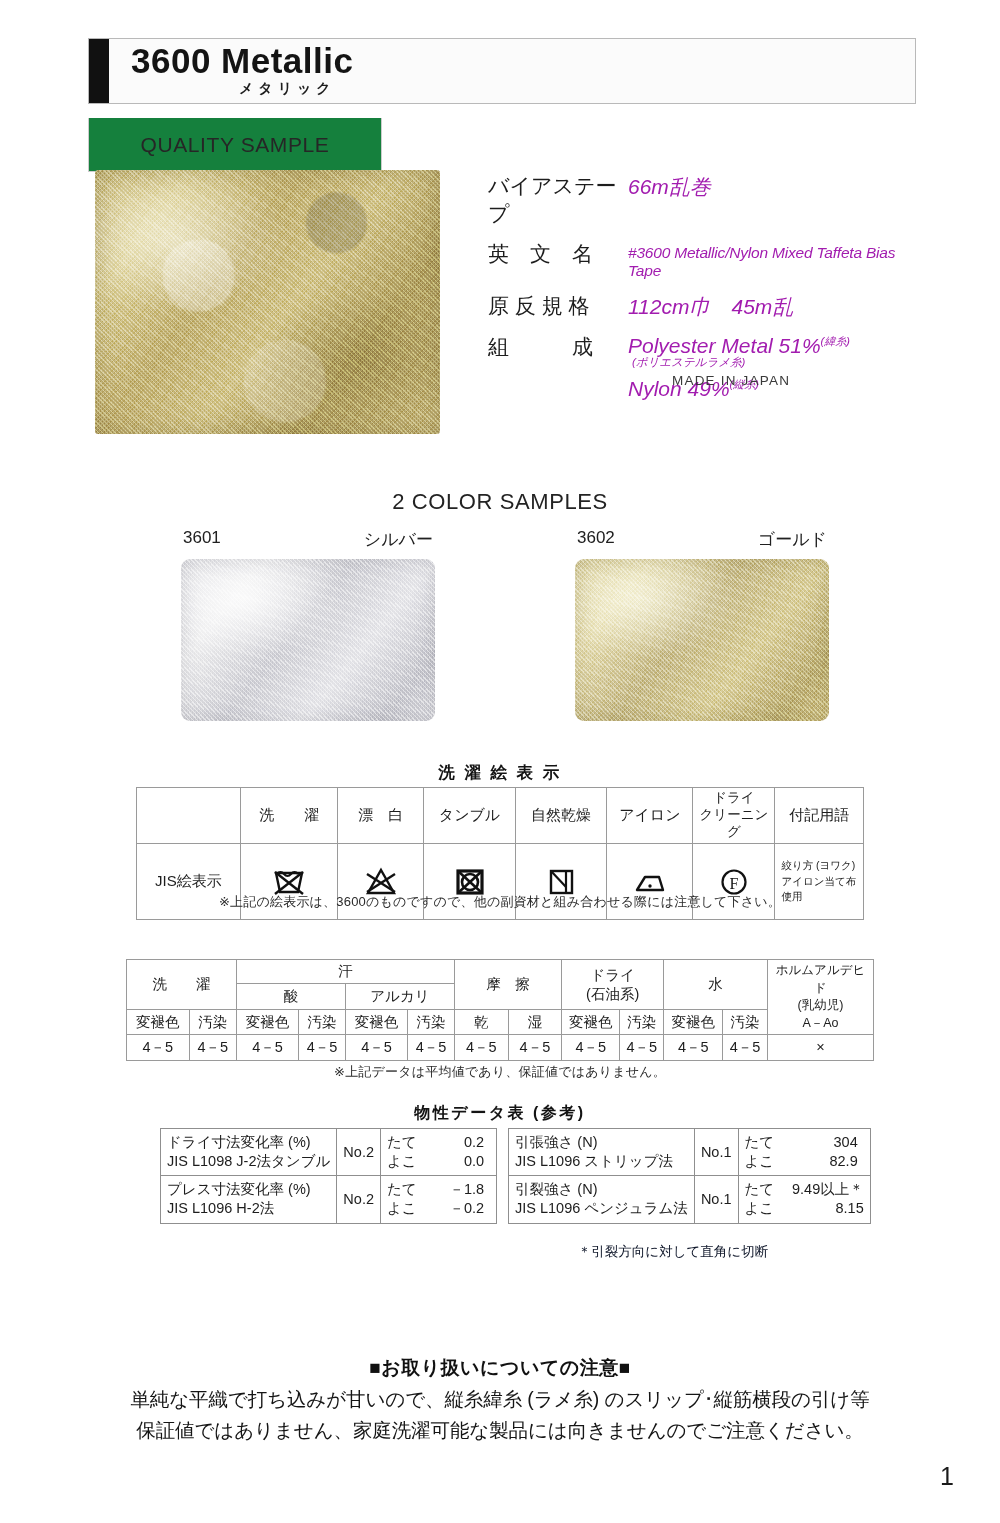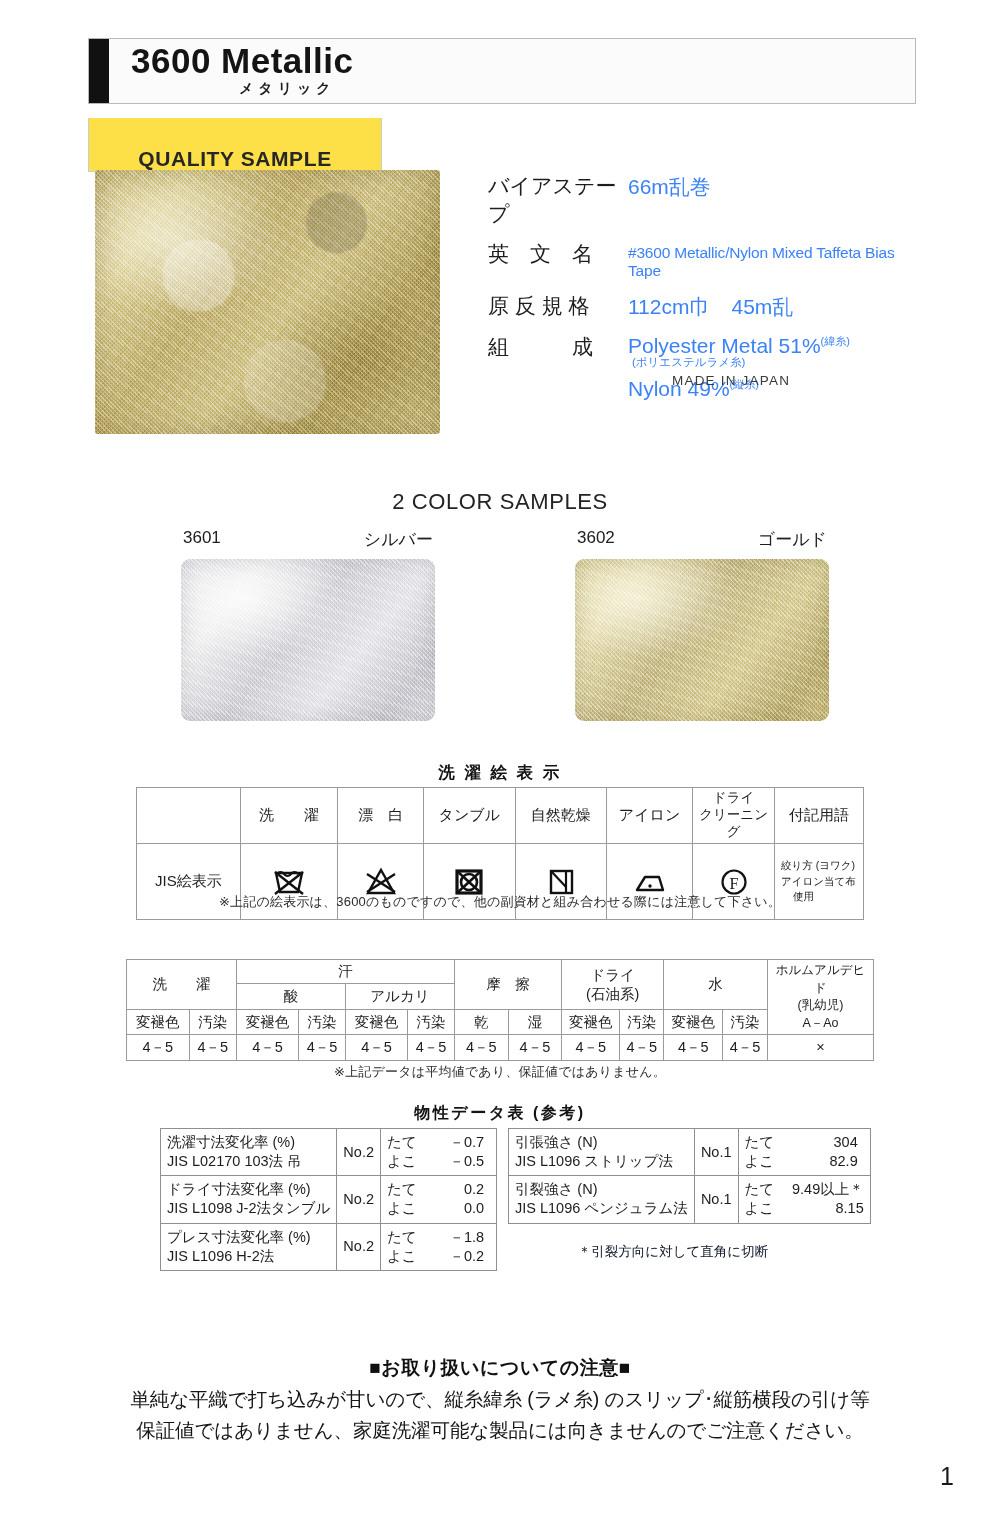--- a/index.html
+++ b/index.html
@@ -34,22 +34,22 @@
   }
   .header-sub {
     font-size: 14px; letter-spacing: 5px; font-weight: bold;
     margin-top: 2px; margin-left: 108px; color: #1d1d1d;
   }
 
   .quality-box {
     position: absolute; left: 88px; top: 118px;
     width: 294px; height: 54px;
     border: 1px solid #cccccc; border-top: none;
-    background: #fde047;
-    display: flex; align-items: flex-end; justify-content: center; font-weight: bold;
+    background: #15803d;
+    display: flex; align-items: center; justify-content: center;
   }
   .quality-box span {
     font-size: 21px; letter-spacing: 0.6px; color: #262626;
   }
 
   
   .main-swatch {
     position: absolute; left: 95px; top: 170px;
     width: 345px; height: 264px;
     border-radius: 3px;
@@ -80,21 +80,21 @@
   
   .spec {
     position: absolute; left: 488px; top: 172px; width: 430px;
   }
   .spec-row { display: flex; align-items: flex-start; margin-bottom: 12px; }
   .spec-label {
     width: 140px; flex: none; font-size: 21px; color: #1d1d1d;
     display: flex; justify-content: space-between;
   }
   .spec-label.spread { letter-spacing: 0; }
-  .spec-value { font-size: 21px; color: #3b82f6; padding-top: 1px; }
+  .spec-value { font-size: 21px; color: #a21caf; padding-top: 1px; font-style: italic; }
   .spec-value.small { font-size: 15.5px; letter-spacing: -0.2px; padding-top: 4px; }
   .sup { font-size: 11px; vertical-align: super; }
   .paren-sub { font-size: 11.5px; display: block; margin-top: -3px; margin-left: 4px; }
   .made-in {
     position: absolute; left: 672px; top: 373px;
     font-size: 13.5px; letter-spacing: 1.2px; color: #3a3a3a;
   }
 
   
   .color-title {
@@ -331,21 +331,21 @@
     <td>
       <svg class="sym" width="40" height="40" viewBox="0 0 40 40">
         <circle cx="20" cy="21" r="11.5" fill="none" stroke="#111" stroke-width="2.2"></circle>
         <text x="20" y="27.5" font-family="Liberation Serif, serif" font-size="16" text-anchor="middle" fill="#111">F</text>
       </svg>
     </td>
 
     <td style="font-size:10.5px; text-align:left; padding-left:6px; line-height:1.45;">
       <span style="display:block;">絞り方 (ヨワク)</span>
       <span style="display:block;">アイロン当て布</span>
-      <span style="display:block;margin-left:12px;">使用</span>
+      <span style="display:block;">使用</span>
     </td>
   </tr>
 </tbody>
   </table>
 
 <div class="note" style="top:893px;">※上記の絵表示は、3600のものですので、他の副資材と組み合わせる際には注意して下さい。</div>
 
 <div class="tbl-title" style="top:988px;">堅牢度データ表</div>
 
 <table class="grid" style="left:126px; top:959px; width:748px; font-size:14.5px;">
@@ -400,39 +400,20 @@
   </tr>
 </tbody>
   </table>
 
 <div class="note" style="top:1063px;">※上記データは平均値であり、保証値ではありません。</div>
 
 <div class="tbl-title" style="top:1103px; font-size:16px;">物性データ表 (参考)</div>
 
 <table class="prop" style="left:160px; top:1128px;">
   <tbody>
-      <tr>
-    <td class="nm">
-      <div>洗濯寸法変化率 (%)</div>
-      <div>JIS L02170 103法 吊</div>
-    </td>
-    <td class="no">No.2</td>
-    <td class="dir">
-      <div class="dirstack">
-        <span>たて</span>
-        <span>よこ</span>
-      </div>
-    </td>
-    <td class="val">
-      <div class="valstack">
-        <span>－0.7</span>
-        <span>－0.5</span>
-      </div>
-    </td>
-  </tr>
   <tr>
     <td class="nm">
       <div>ドライ寸法変化率 (%)</div>
       <div>JIS L1098 J-2法タンブル</div>
     </td>
     <td class="no">No.2</td>
     <td class="dir">
       <div class="dirstack">
         <span>たて</span>
         <span>よこ</span>

